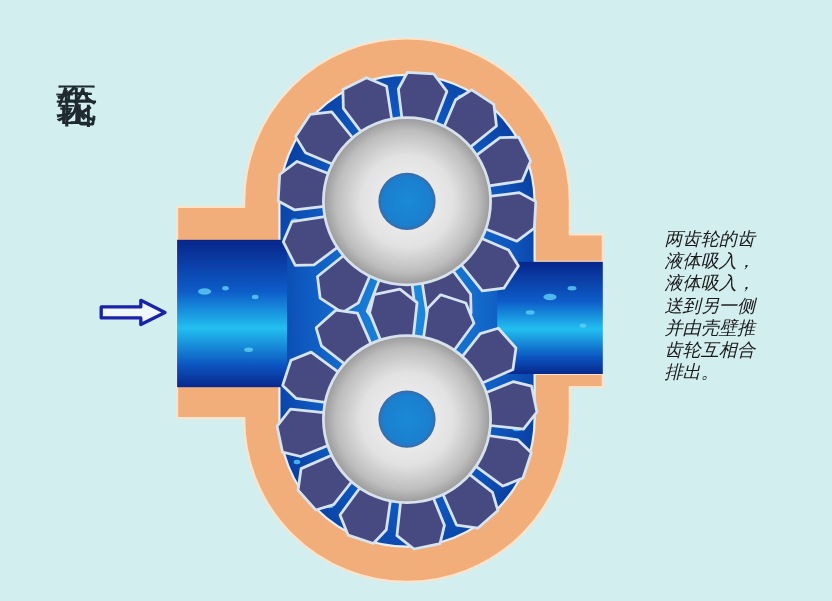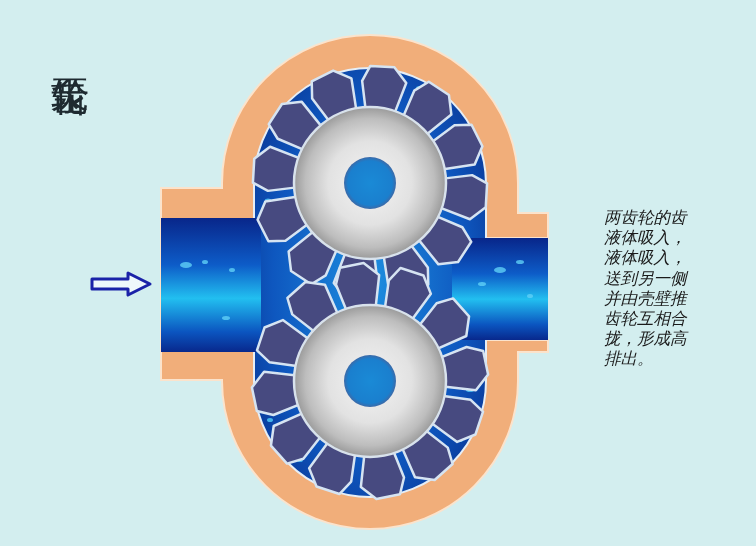--- a/index.html
+++ b/index.html
@@ -131,15 +131,14 @@
 
 <div class="title">齿轮泵</div>
 
 <div class="desc">
   <span>两齿轮的齿</span>
   <span>液体吸入，</span>
   <span>液体吸入，</span>
   <span>送到另一侧</span>
   <span>并由壳壁推</span>
   <span>齿轮互相合</span>
-  <span>拢，形成高</span>
   <span>排出。</span>
 </div>
 
 </body></html>

